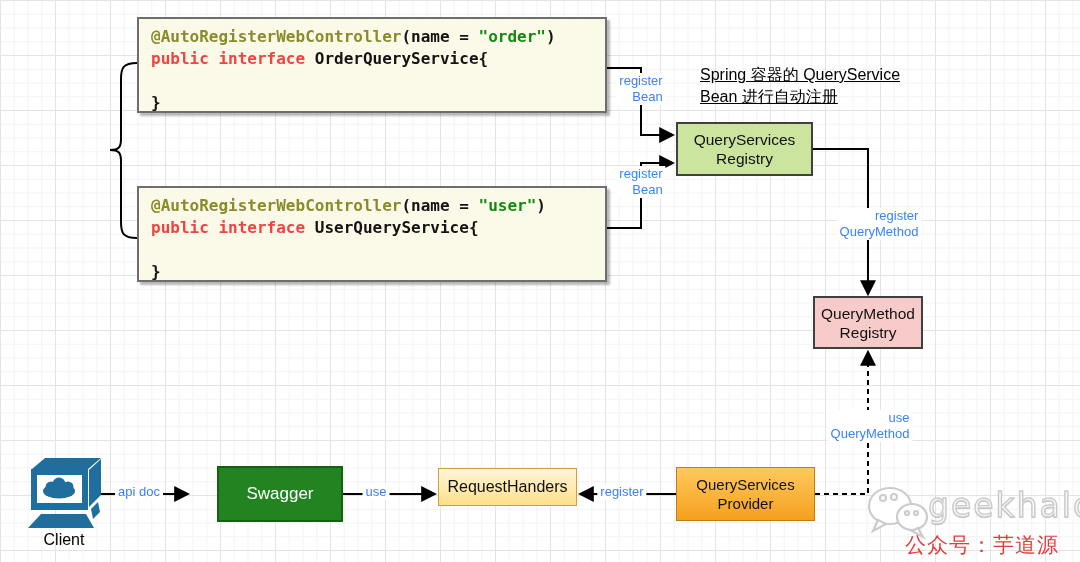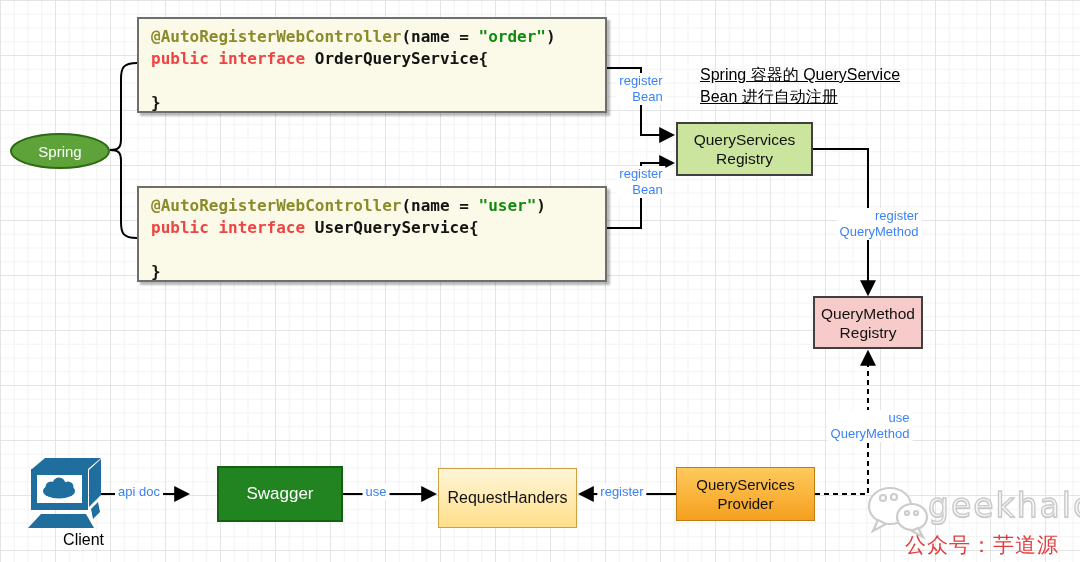--- a/index.html
+++ b/index.html
@@ -25,31 +25,31 @@
         font-size:16px;line-height:22px;padding:7px 0 16px 12px;color:#141414;}
   .codebox.order{top:17px;} .codebox.user{top:186px;}
   .code-line{height:22px;white-space:pre;}
   .tok-ann{color:#8a8b2a;} .tok-str{color:#118c11;} .tok-kw{color:#ef4444;}
   .greenbox{left:676px;top:122px;width:137px;height:54px;background:#cbe49e;
         border:2px solid #404040;font-size:15.5px;line-height:19px;}
   .pinkbox{left:813px;top:296px;width:110px;height:53px;background:#f8cbcb;
         border:2px solid #404040;font-size:15.5px;line-height:19px;}
   .swagger{left:190px;top:466px;width:126px;height:56px;background:#218421;
         border:2px solid #146114;color:#fff;font-size:17px;margin-left:27px;}
-  .reqhandlers{left:438px;top:468px;width:139px;height:60px;
+  .reqhandlers{left:438px;top:468px;width:139px;height:38px;
         background:linear-gradient(#fff6d8,#ffdf8a);border:1.5px solid #d0a040;font-size:16px;}
   .provider{left:676px;top:467px;width:139px;height:54px;
         background:linear-gradient(#ffc95d,#f5a01e);border:1.5px solid #c07e12;
         font-size:15px;line-height:19px;}
   .note{position:absolute;z-index:2;white-space:pre-line;font-size:16px;line-height:22px;color:#000;text-decoration:underline;}
   .note1{left:700px;top:64px;} .note2{left:929px;top:289px;}
   .elabel{position:absolute;z-index:3;transform:translateX(-50%);background:#fff;
         font-size:13px;line-height:16px;text-align:right;white-space:pre-line;padding:0 3px;color:#3b82f6;}
   .client-icon{position:absolute;left:28px;top:455px;z-index:2;}
-  .client-label{position:absolute;left:24px;top:531px;width:80px;text-align:right;
+  .client-label{position:absolute;left:24px;top:531px;width:80px;text-align:center;
         font-size:16px;z-index:2;color:#000;}
   .wechat-icon{position:absolute;left:860px;top:476px;z-index:3;}
   .brand{position:absolute;left:928px;top:486px;z-index:3;font-size:33px;letter-spacing:2px;
         color:#f7f7f7;-webkit-text-stroke:1.3px #c9c9c9;text-shadow:0 1px 1px #bfbfbf;
         font-family:"DejaVu Sans",sans-serif;}
   .caption{position:absolute;left:905px;top:531px;z-index:3;font-size:21px;color:#e23c3c;
         font-family:"DejaVu Serif","Liberation Serif",serif;letter-spacing:1px;}
 </style>
 </head>
 <body>
@@ -65,21 +65,20 @@
     <path d="M137,63 C123,63 121,68 121,79 L121,139 C121,147 119,150 110,150 C119,150 121,153 121,161 L121,222 C121,233 123,238 137,238" fill="none" stroke="#000" stroke-width="2"></path>
     <path d="M607,68 H641 V135 H672" fill="none" stroke="#000" stroke-width="2" marker-end="url(#arr)"></path>
     <path d="M607,228 H641 V163 H672" fill="none" stroke="#000" stroke-width="2" marker-end="url(#arr)"></path>
     <path d="M813,149 H868 V293" fill="none" stroke="#000" stroke-width="2" marker-end="url(#arr)"></path>
     <path d="M815,494 H868 V353" fill="none" stroke="#000" stroke-width="2" stroke-dasharray="5 4" marker-end="url(#arr)"></path>
     <path d="M100,494 H187" fill="none" stroke="#000" stroke-width="2" marker-end="url(#arr)"></path>
     <path d="M316,494 H434" fill="none" stroke="#000" stroke-width="2" marker-end="url(#arr)"></path>
     <path d="M676,494 H581" fill="none" stroke="#000" stroke-width="2" marker-end="url(#arr)"></path>
   </svg>
 
-  <div class="node ellipse">Spring</div>
 
   <div class="codebox order">
     <div class="code-line"><span class="tok-ann">@AutoRegisterWebController</span><span>(name = </span><span class="tok-str">"order"</span><span>)</span></div>
     <div class="code-line"><span class="tok-kw">public interface</span><span> OrderQueryService{</span></div>
     <div class="code-line"></div>
     <div class="code-line"><span>}</span></div>
   </div>
 
   <div class="codebox user">
     <div class="code-line"><span class="tok-ann">@AutoRegisterWebController</span><span>(name = </span><span class="tok-str">"user"</span><span>)</span></div>

